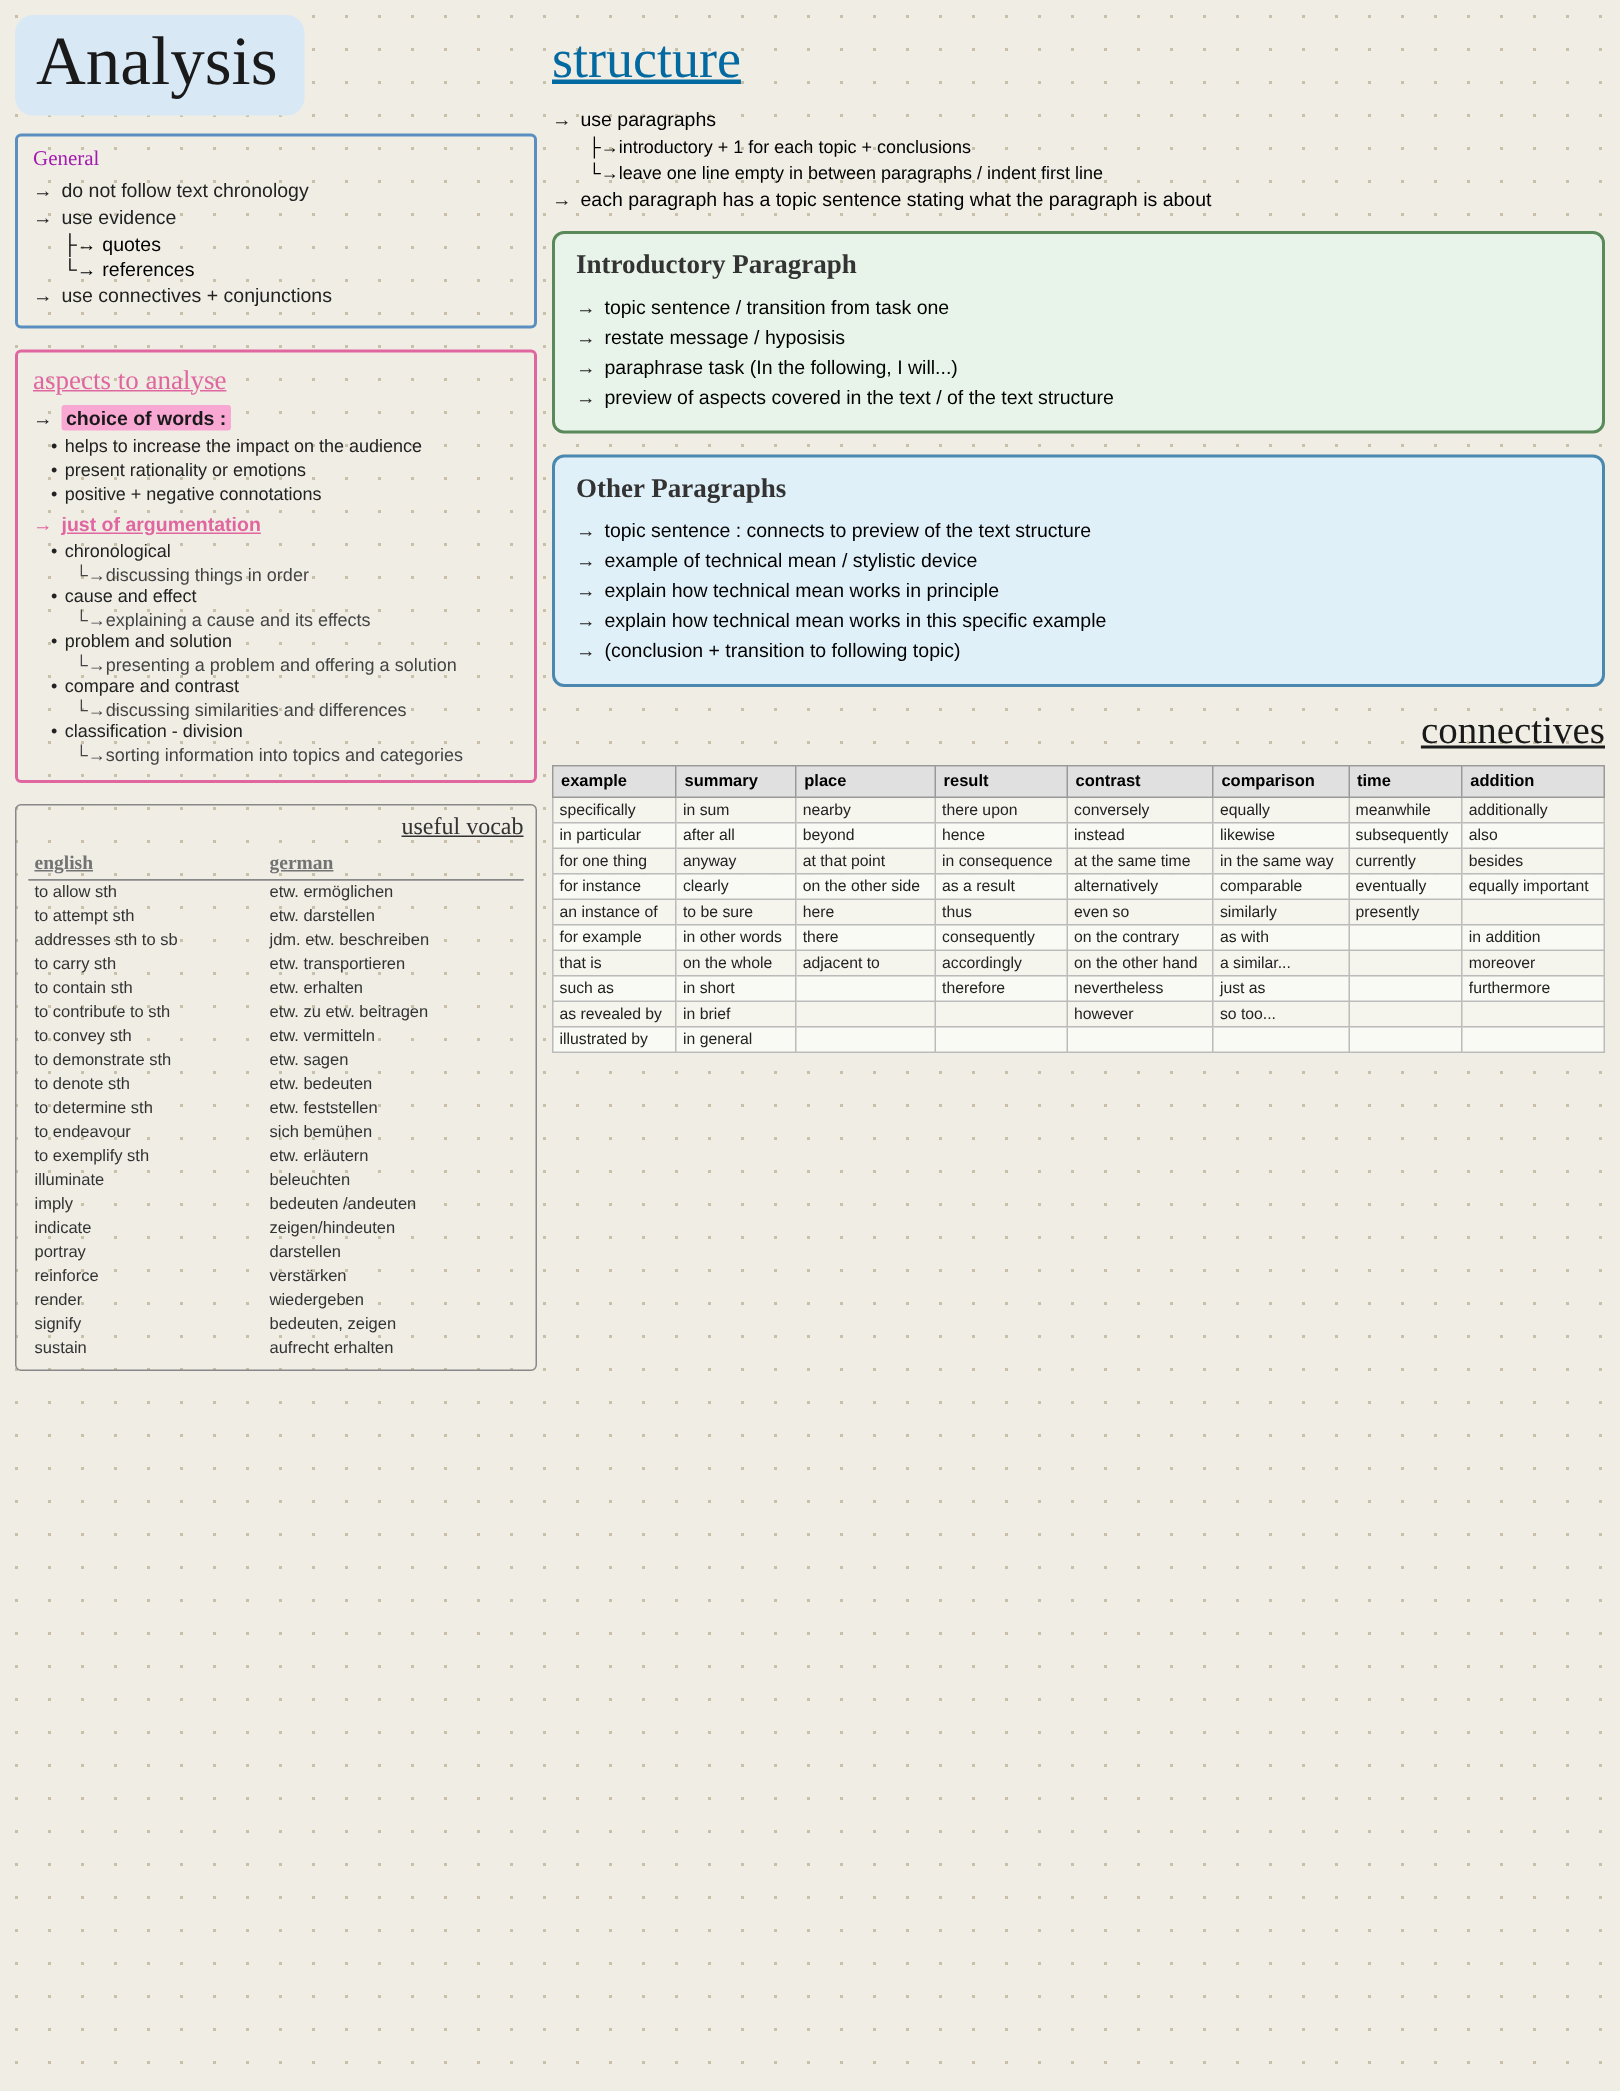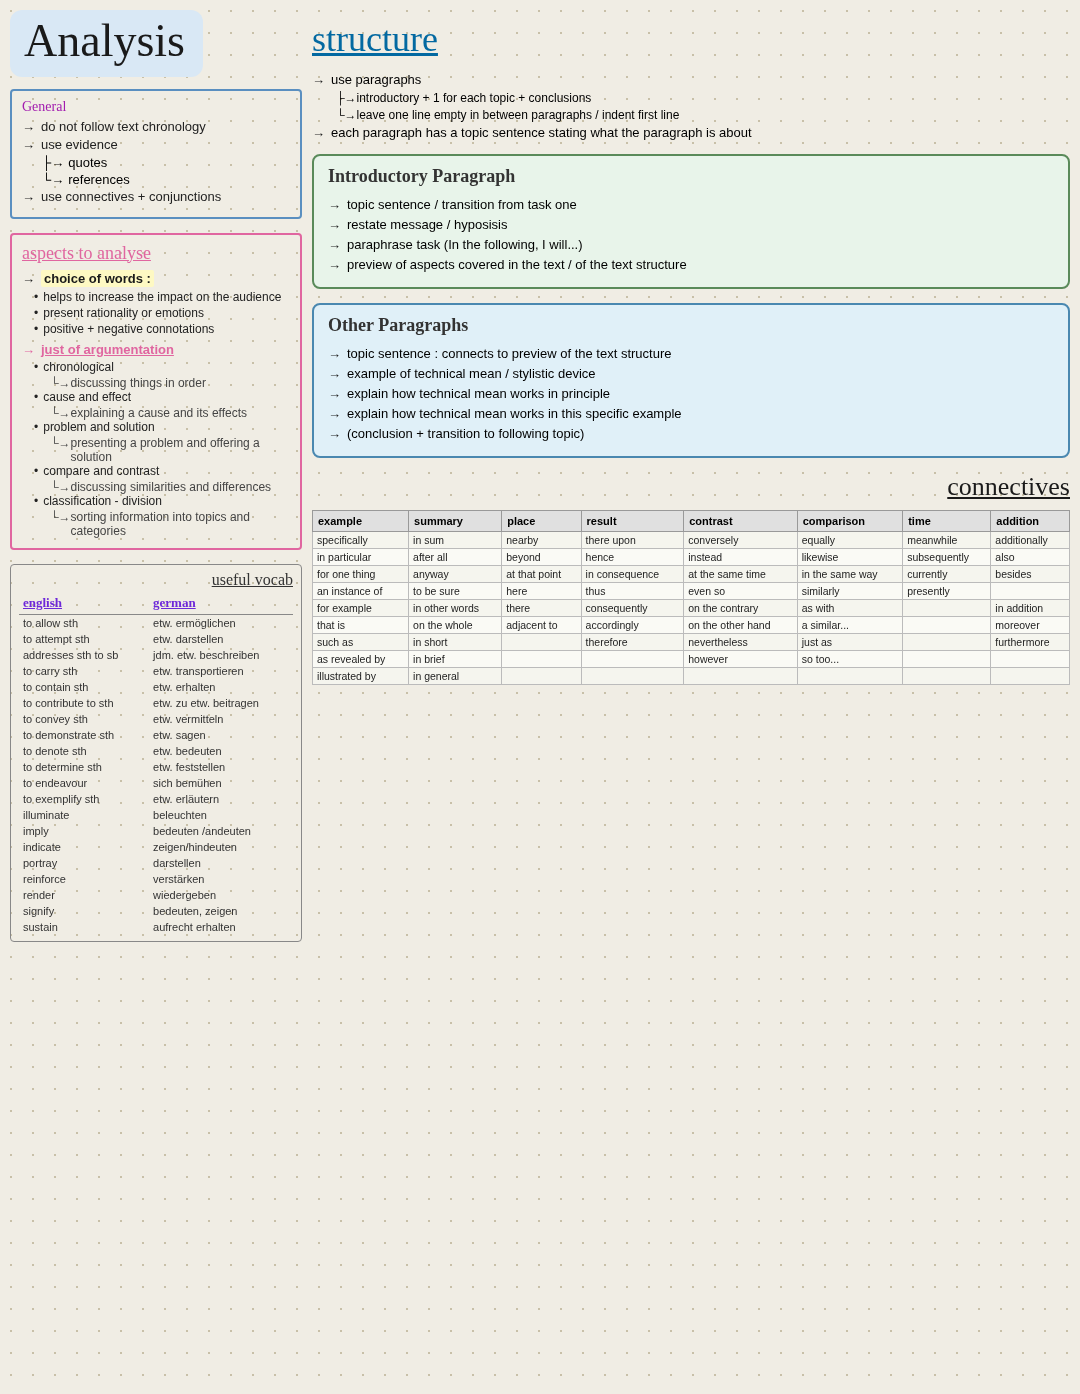--- a/index.html
+++ b/index.html
@@ -22,21 +22,21 @@
     
     .page-layout {
       display: flex;
       width: 1080px;
       padding: 10px;
       gap: 10px;
       align-items: flex-start;
     }
 
     .left-col {
-      width: 292px;
+      width: 348px;
       flex-shrink: 0;
     }
 
     .right-col {
       flex: 1;
     }
 
     
     .title-section {
       margin-bottom: 12px;
@@ -107,21 +107,21 @@
     }
     .aspect-heading {
       font-size: 13px;
       font-weight: bold;
       color: #1a1a1a;
       margin-bottom: 3px;
       display: flex;
       align-items: center;
     }
     .highlighted {
-      background: #fef9c3;
+      background: #f9a8d4;
       padding: 1px 3px;
       border-radius: 2px;
     }
     .dot-bullet {
       margin-left: 12px;
       margin-bottom: 2px;
       font-size: 12px;
       color: #222;
       display: flex;
     }
@@ -161,21 +161,21 @@
       text-decoration: underline;
       margin-bottom: 6px;
     }
     .vocab-table {
       width: 100%;
       border-collapse: collapse;
     }
     .vocab-table th {
       font-family: 'Segoe Script', cursive;
       font-size: 13px;
-      color: #6d28d9;
+      color: #737373;
       text-align: left;
       border-bottom: 1px solid #888;
       padding-bottom: 3px;
       padding-left: 4px;
       text-decoration: underline;
     }
     .vocab-table td {
       font-size: 11px;
       color: #333;
       padding: 2px 4px;
@@ -587,20 +587,30 @@
               <td>for one thing</td>
               <td>anyway</td>
               <td>at that point</td>
               <td>in consequence</td>
               <td>at the same time</td>
               <td>in the same way</td>
               <td>currently</td>
               <td>besides</td>
             </tr>
             <tr>
+              <td>for instance</td>
+              <td>clearly</td>
+              <td>on the other side</td>
+              <td>as a result</td>
+              <td>alternatively</td>
+              <td>comparable</td>
+              <td>eventually</td>
+              <td>equally important</td>
+            </tr>
+            <tr>
               <td>an instance of</td>
               <td>to be sure</td>
               <td>here</td>
               <td>thus</td>
               <td>even so</td>
               <td>similarly</td>
               <td>presently</td>
               <td></td>
             </tr>
             <tr>

